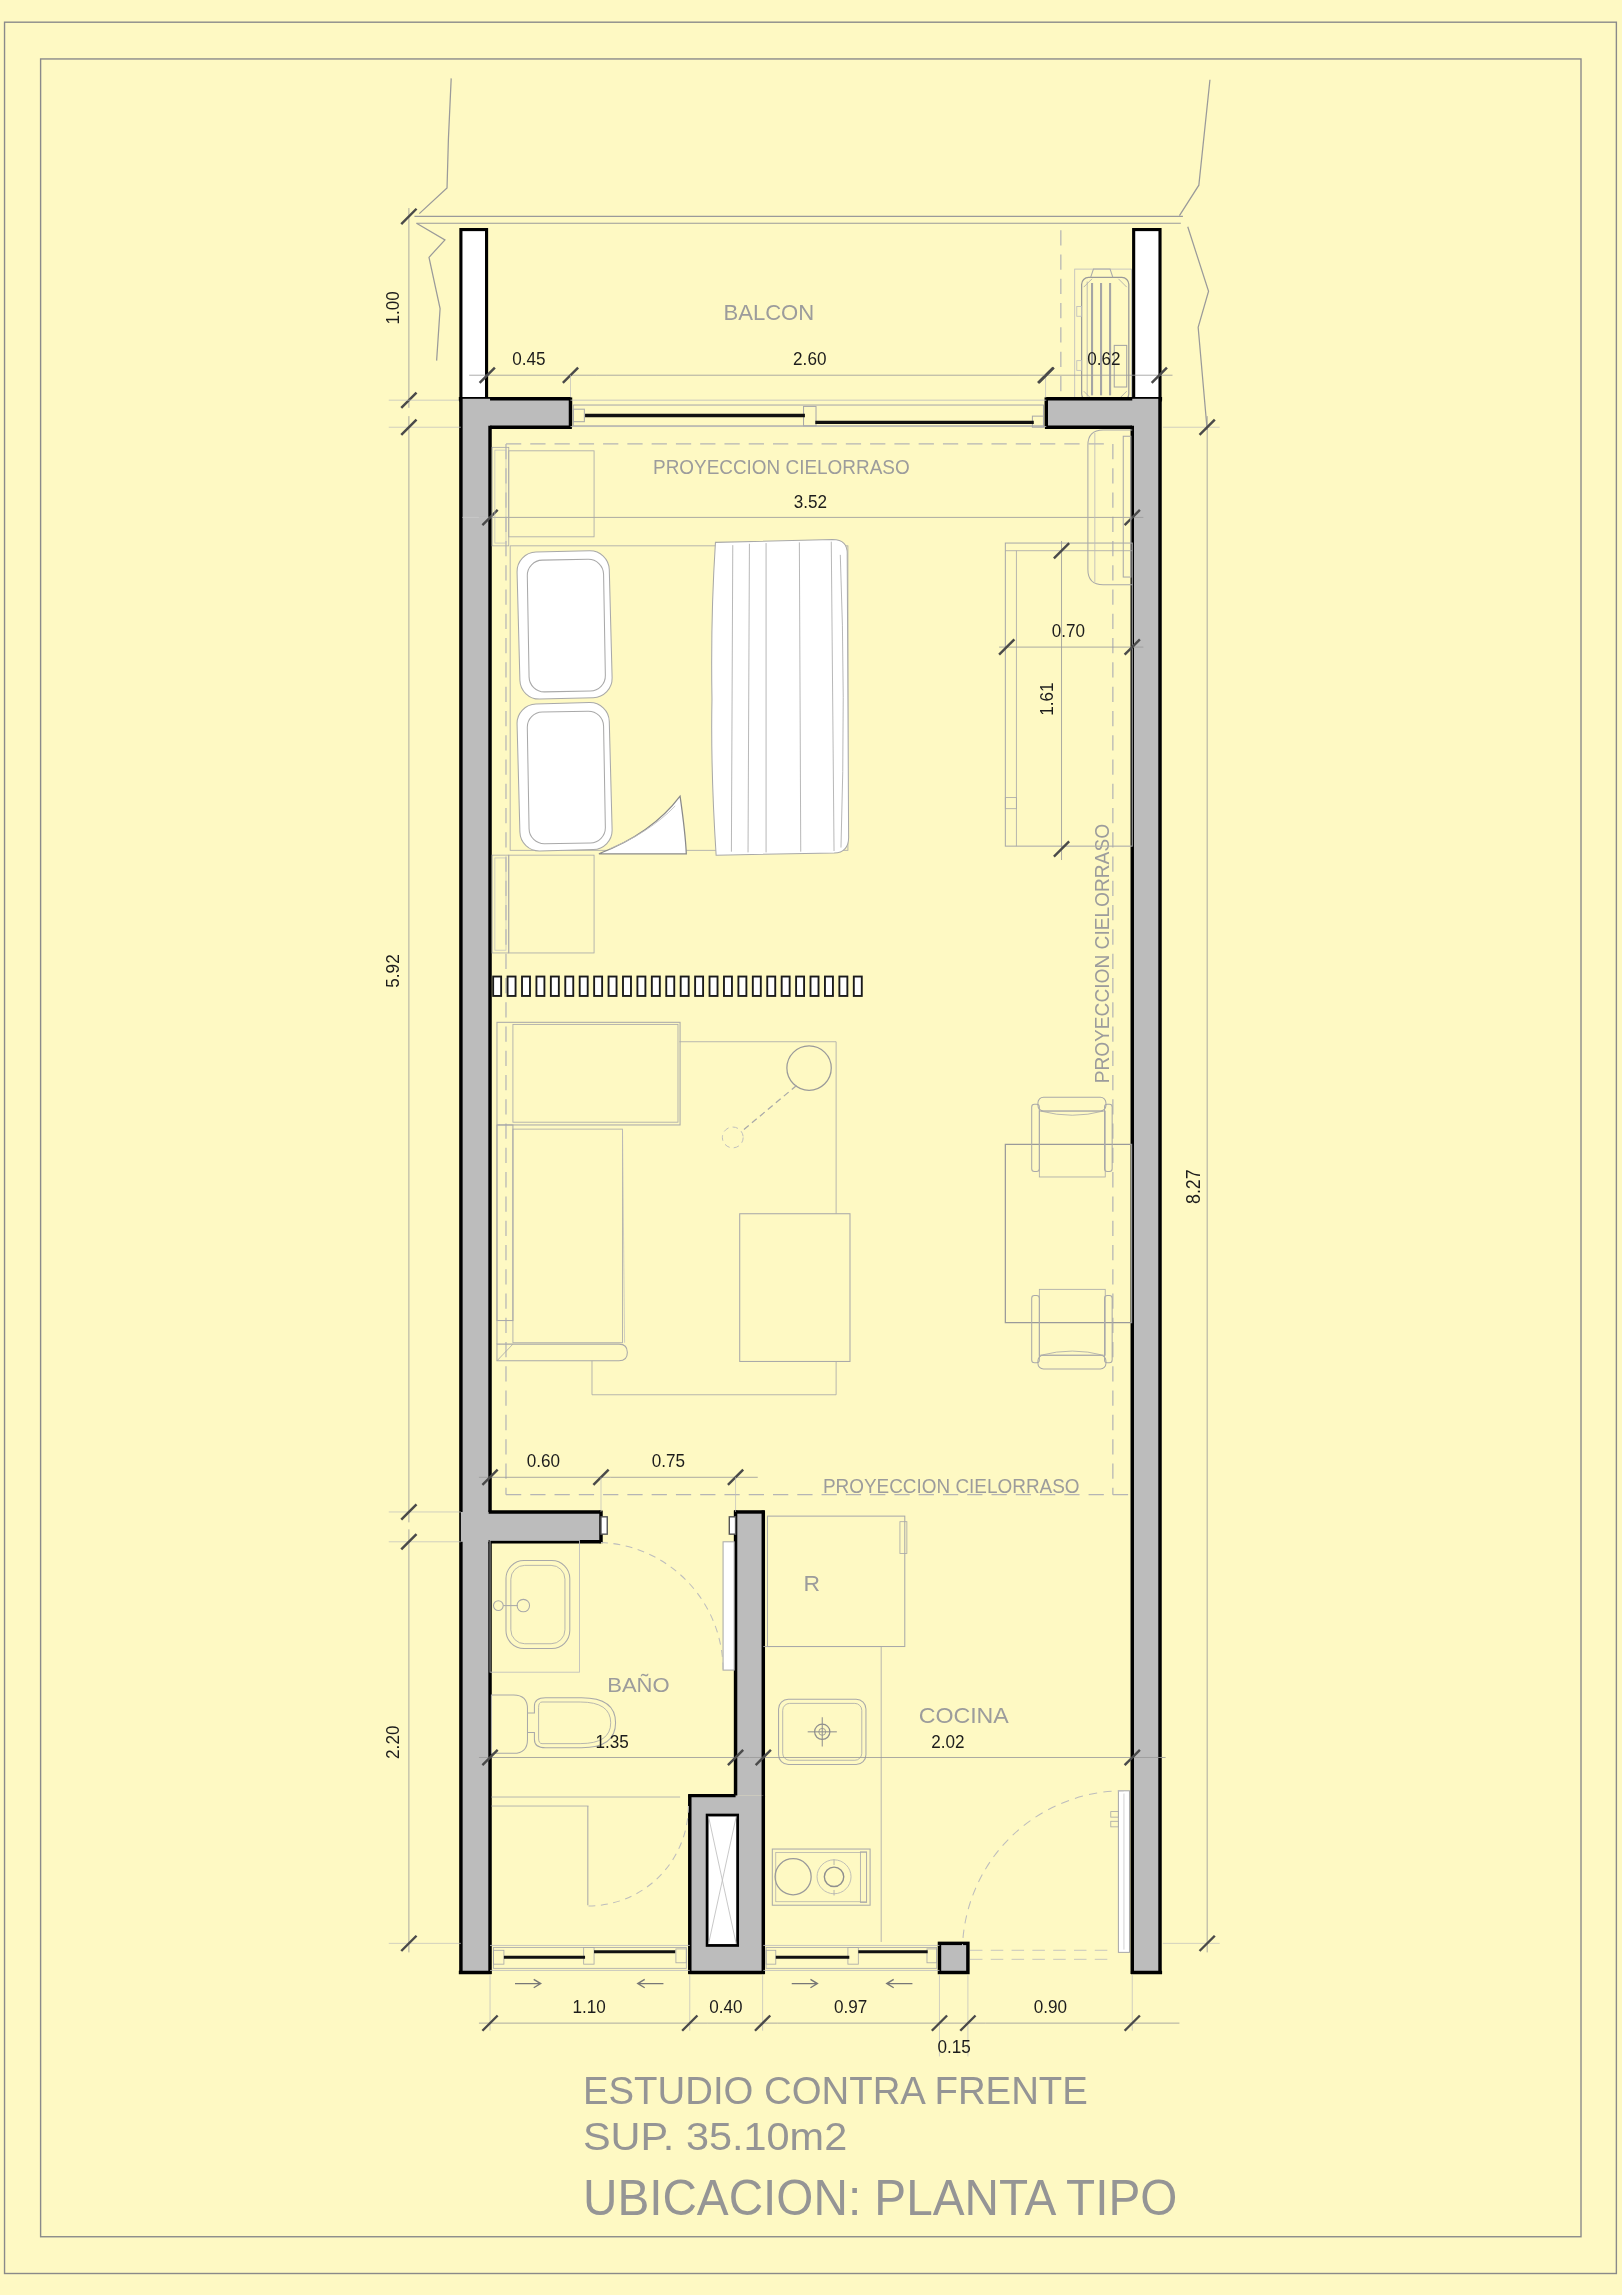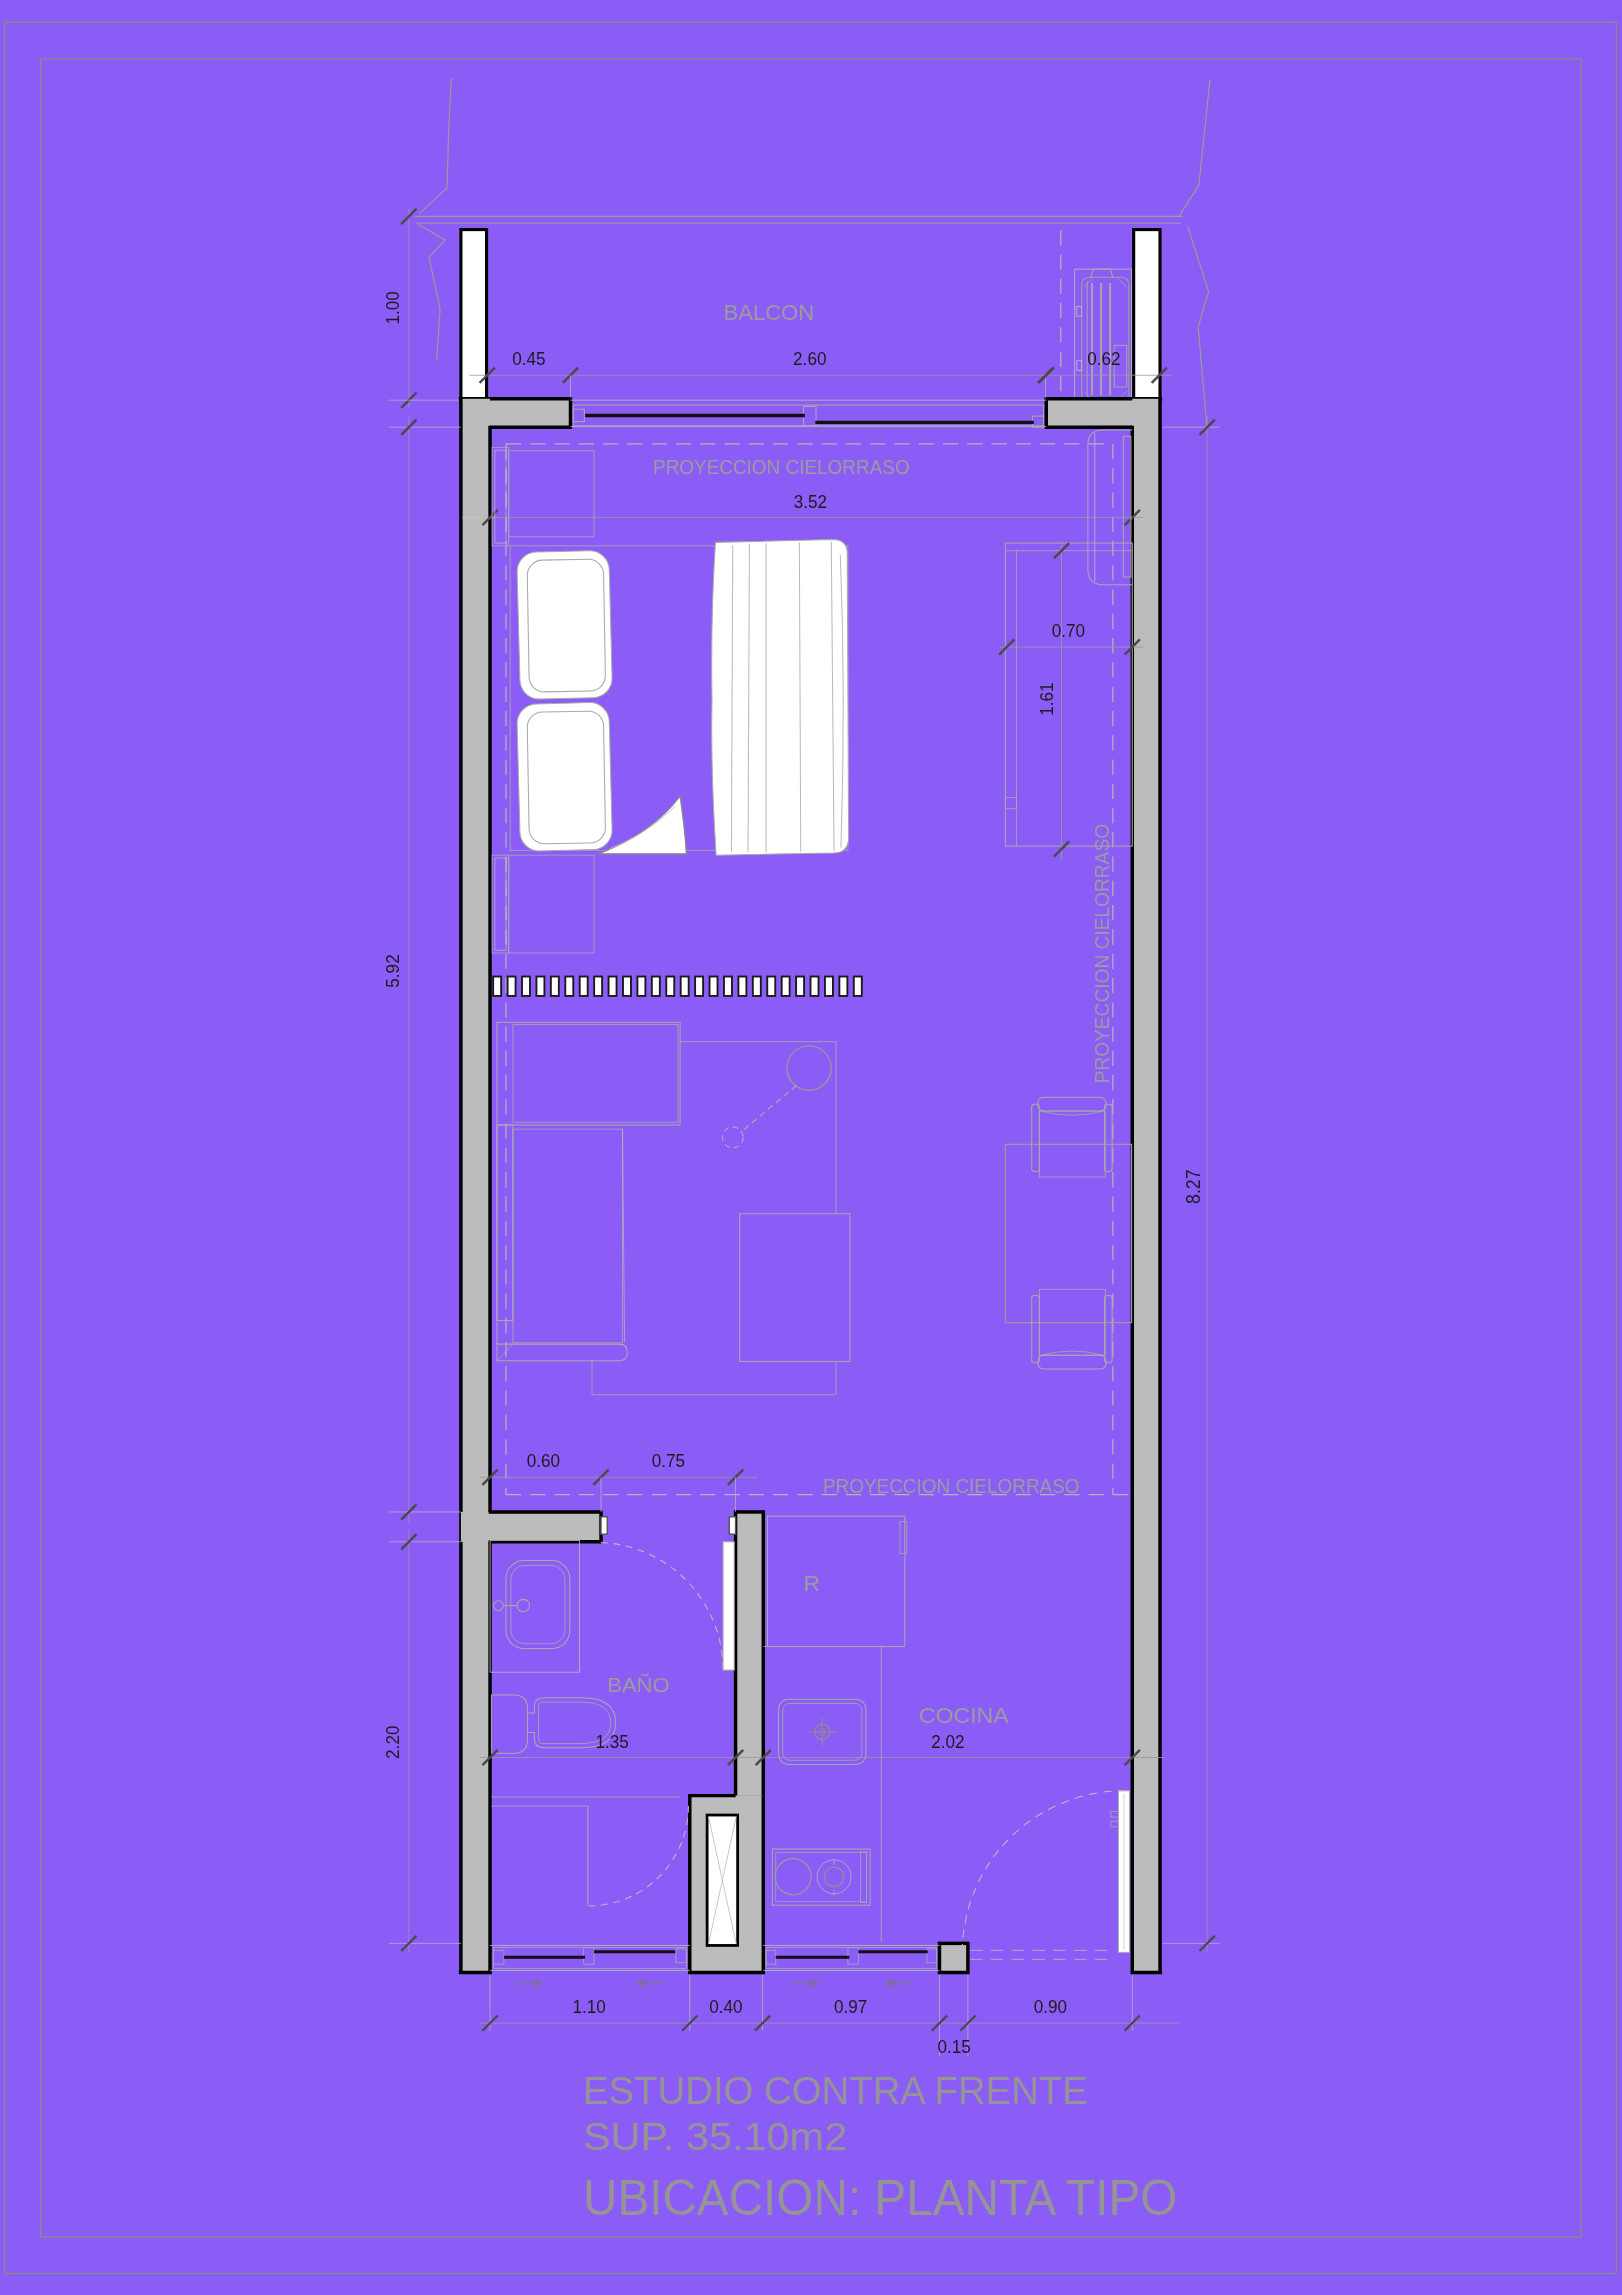--- a/index.html
+++ b/index.html
@@ -1,16 +1,16 @@
 <!DOCTYPE html>
 <html style="font-size:11px"><head>
 <meta charset="utf-8">
 <style>
 html,body{margin:0;padding:0;background:#ffffff;}
-#page{width:1623px;height:2295px;position:relative;background:#8b5cf6;}
+#page{width:1623px;height:2295px;position:relative;background:#fef9c3;}
 svg{display:block;}
 text{font-family:"Liberation Sans",sans-serif;}
 </style>
 </head>
 <body>
 <div id="page">
 <svg width="1623" height="2295" viewBox="0 0 2339 3309">
 
 <rect x="6" y="32" width="2324" height="3246" fill="none" stroke="#8a8a8a" stroke-width="2"></rect>
 

